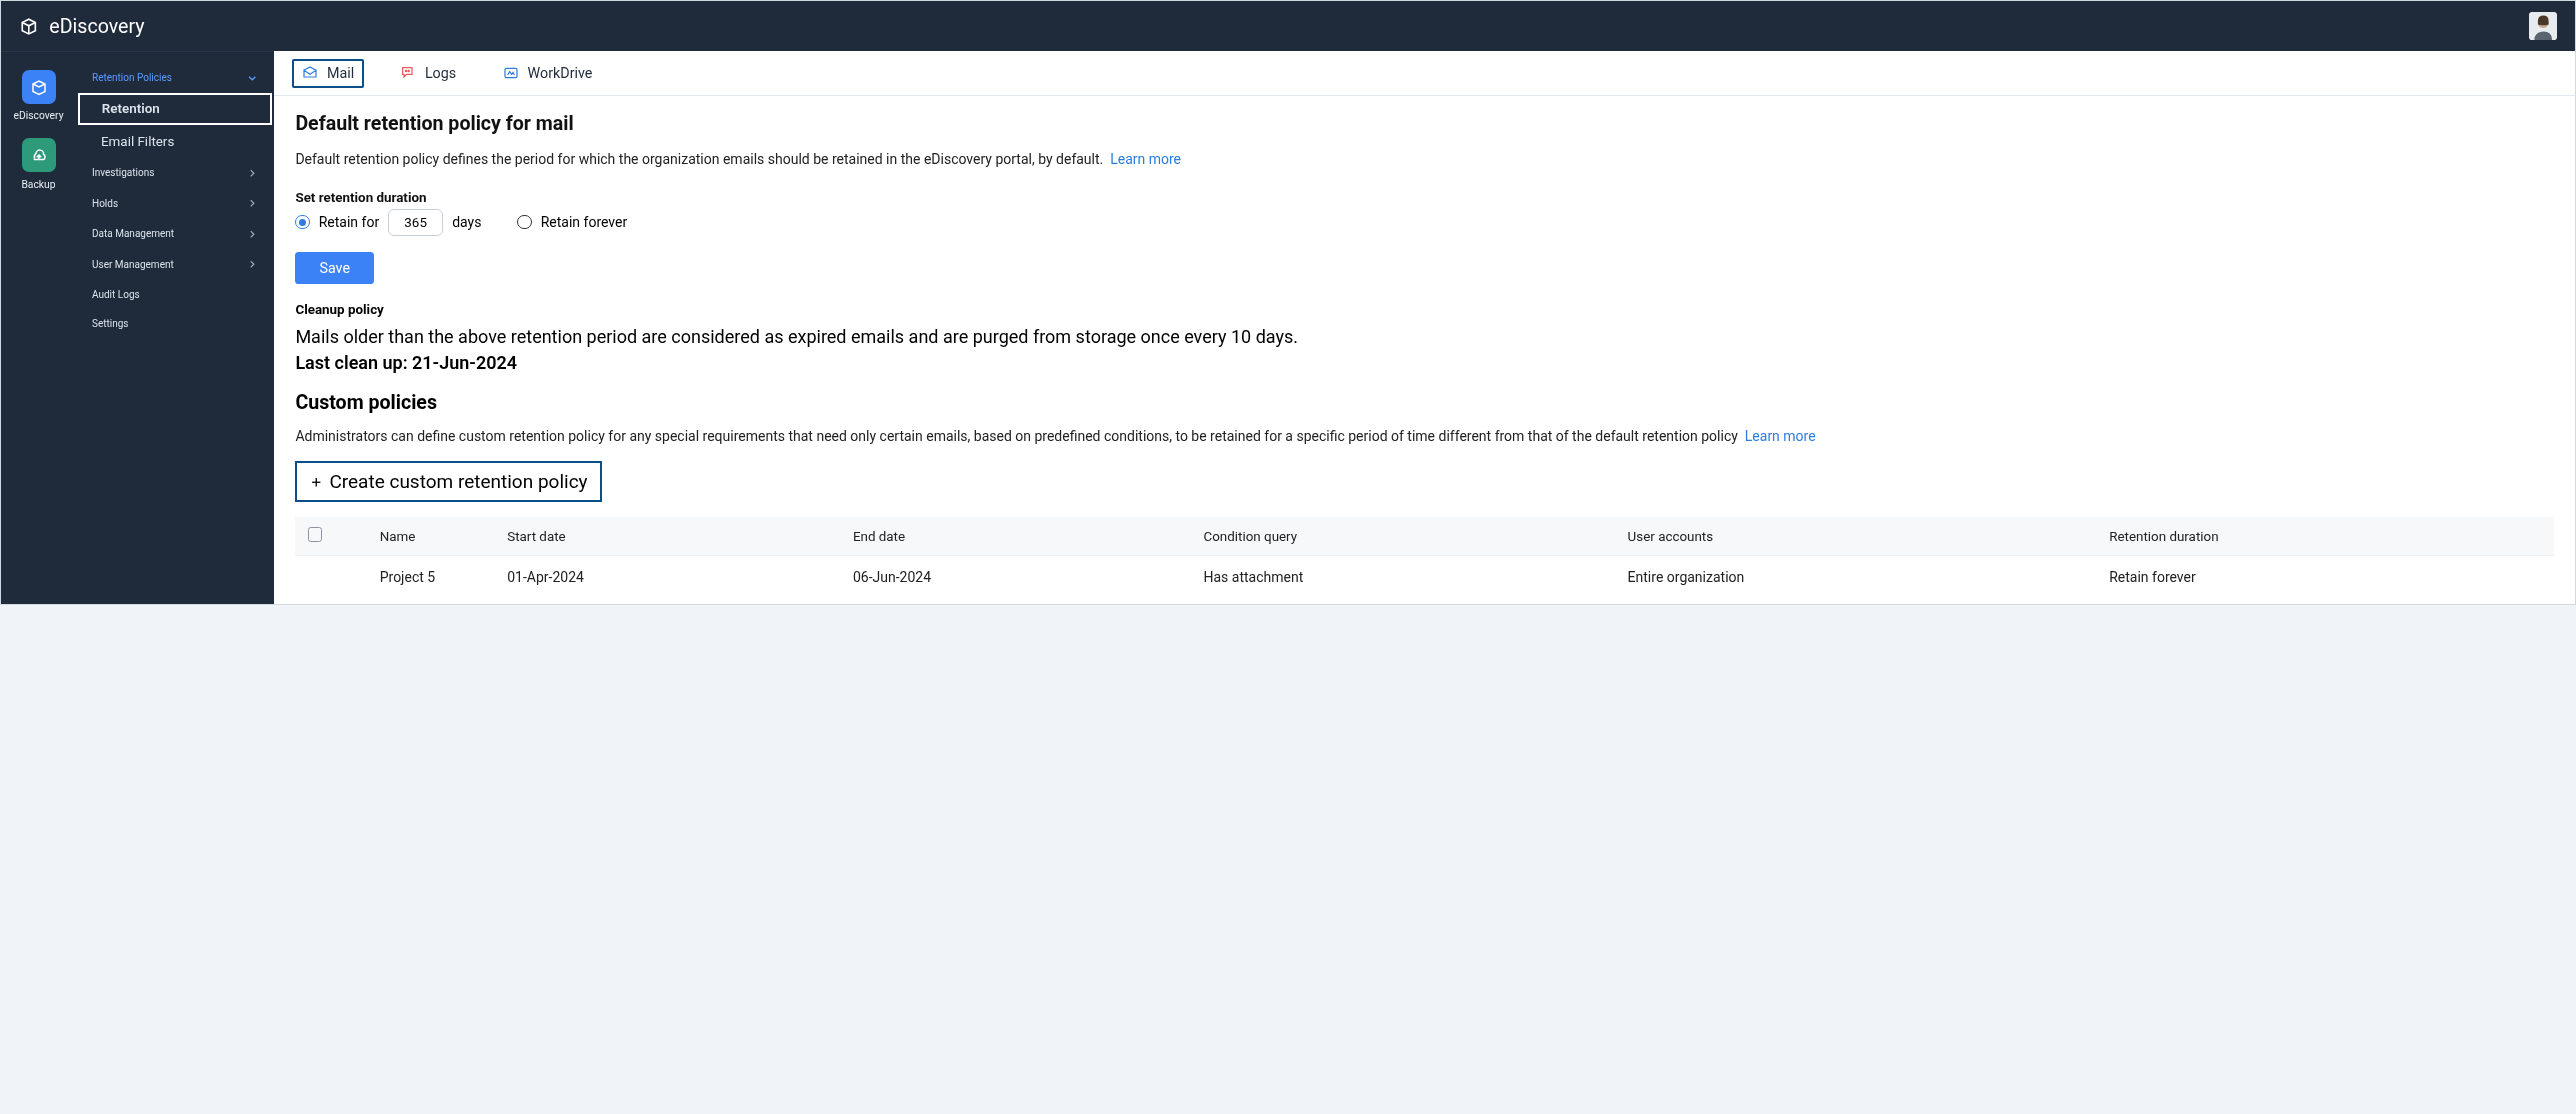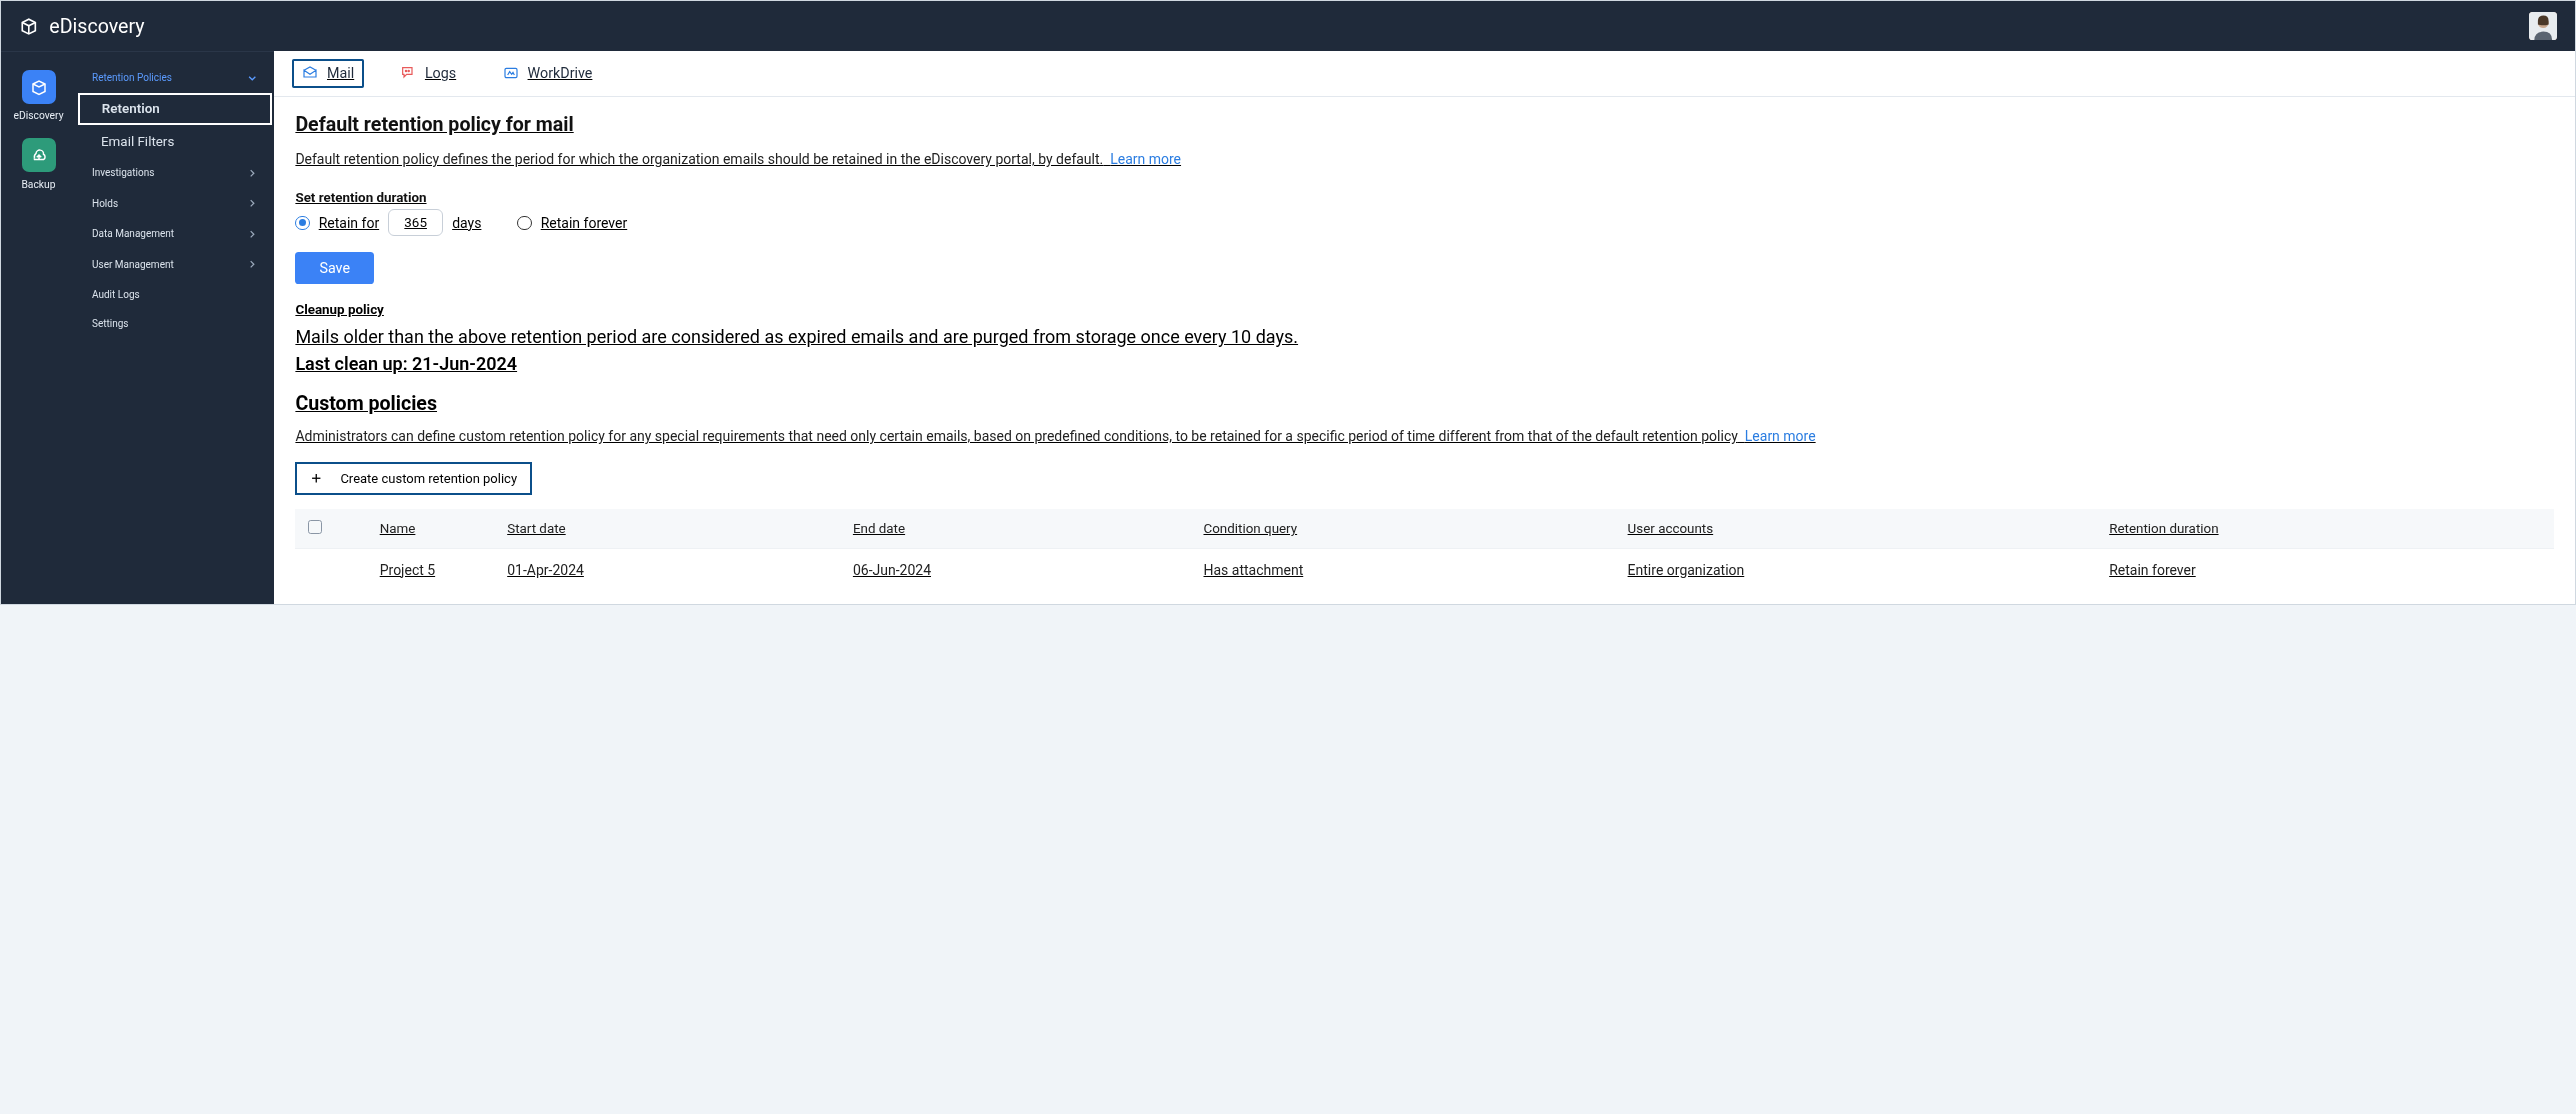--- a/index.html
+++ b/index.html
@@ -17,41 +17,41 @@
 .rail-icon-box { width: 34px; height: 34px; border-radius: 7.1px; display: flex; align-items: center; justify-content: center; }
 .rail-icon-box.active { background: #3b82f6; }
 .rail-icon-box.green { background: #2d9b7a; }
 .rail-label { color: #e8eef5; font-size: 10.3px; }
 .sidebar { width: 198px; background: #1f2a3a; border-top: 0.9px solid #2a3648; padding-top: 10.7px; }
 .nav-item { display: flex; align-items: center; justify-content: space-between; padding: 9px 16px; color: #dbe3ec; font-size: 10px; cursor: pointer; }
 .nav-item.expanded { color: #5b9bff; }
 .nav-sub { padding: 9px 16px 9px 25px; color: #dbe3ec; font-size: 13.4px; cursor: pointer; }
 .nav-sub.active-box { border: 2.7px solid #fff; padding: 6.2px 13.4px 6.2px 22px; margin: 0 1.8px; background:#1f2a3a; }
 .chev { color: #9aa8ba; }
-.main { flex: 1; background: #fff; display:flex; flex-direction:column; overflow:hidden;text-decoration:underline;}
+.main { flex: 1; background: #fff; display:flex; flex-direction:column; overflow:hidden;}
 .tabs { display: flex; gap: 25px; padding: 0 18px; border-bottom: 0.9px solid #e3e8ee; align-items:center; height:46px;}
 .tab { display: flex; align-items: center; gap: 9px; padding: 7.1px 10.7px; font-size: 14.3px; color: #1f2a3a; cursor: pointer; border-radius:1.8px;}
 .tab.active { border: 2.7px solid #0b4f8a; padding: 4.5px 8px; }
 .tab-icon { width: 16px; height: 16px; }
 .content { padding: 16px 21.4px; overflow-y:auto;}
 .h1 { font-size: 19.6px; font-weight: 700; color: #111; margin-bottom: 12.5px; }
 .desc { font-size: 14px; color: #222; margin-bottom: 7.1px; line-height:1.6;}
 .link { color: #2b7de1; text-decoration: none; cursor:pointer;}
 .sub-h { font-size: 13.4px; font-weight: 700; color: #111; margin-top: 19.6px; margin-bottom: 4px; }
 .radio-row { display: flex; align-items: center; gap: 36px; }
 .radio-opt { display: flex; align-items: center; gap: 9px; font-size: 14px; }
 .radio-circle { width: 14.3px; height: 14.3px; border-radius: 50%; border: 1.8px solid #333; display:flex; align-items:center; justify-content:center; cursor:pointer;}
 .radio-circle.selected { border-color: #2b7de1; }
 .radio-dot { width: 7.1px; height: 7.1px; border-radius:50%; background:#2b7de1; }
 .num-input { width: 55px; height: 27px; border: 0.9px solid #c8cfd8; border-radius: 6px; text-align: center; font-size: 13.4px; }
 .save-btn { margin-top: 16px; background: #3b82f6; color: #fff; border: none; padding: 8px 24px; font-size: 14.3px; border-radius: 3.6px; cursor: pointer; }
 .cleanup-h { font-size: 13.4px; font-weight: 700; margin-top: 18px; margin-bottom: 9px; }
 .cleanup-p { font-size: 18px; margin-bottom: 5.3px; }
 .h2 { font-size: 19.6px; font-weight: 700; margin-top: 18px; margin-bottom: 10.7px; }
-.create-btn { display: inline-flex; align-items: center; gap: 18px; border: 2.7px solid #0b4f8a; padding: 7.1px 12.5px; font-size: 13px; cursor: pointer; margin-top: 7.1px; background:#fff;}
+.create-btn { display: inline-flex; align-items: center; gap: 7px; border: 2.7px solid #0b4f8a; padding: 7.1px 12.5px; font-size: 19px; cursor: pointer; margin-top: 7.1px; background:#fff;}
 .table { width: 100%; margin-top: 14.3px; border-collapse: collapse; }
 .table th { background: #f6f8fa; text-align: left; font-weight: 400; font-size: 13.4px; padding: 10.7px 12.5px; color: #222; }
 .table td { padding: 12.5px; font-size: 14px; color: #222; border-top: 0.9px solid #eef1f4; }
 .checkbox { width: 14.3px; height: 14.3px; border: 1.3px solid #8a96a5; border-radius: 2.7px; display:inline-block; cursor:pointer;}
 .th-check { width: 36px; }
 .th-name { width: 160px; padding-left: 45px !important;}
 .td-name { padding-left: 45px !important;}
 </style>
 </head>
 <body>

